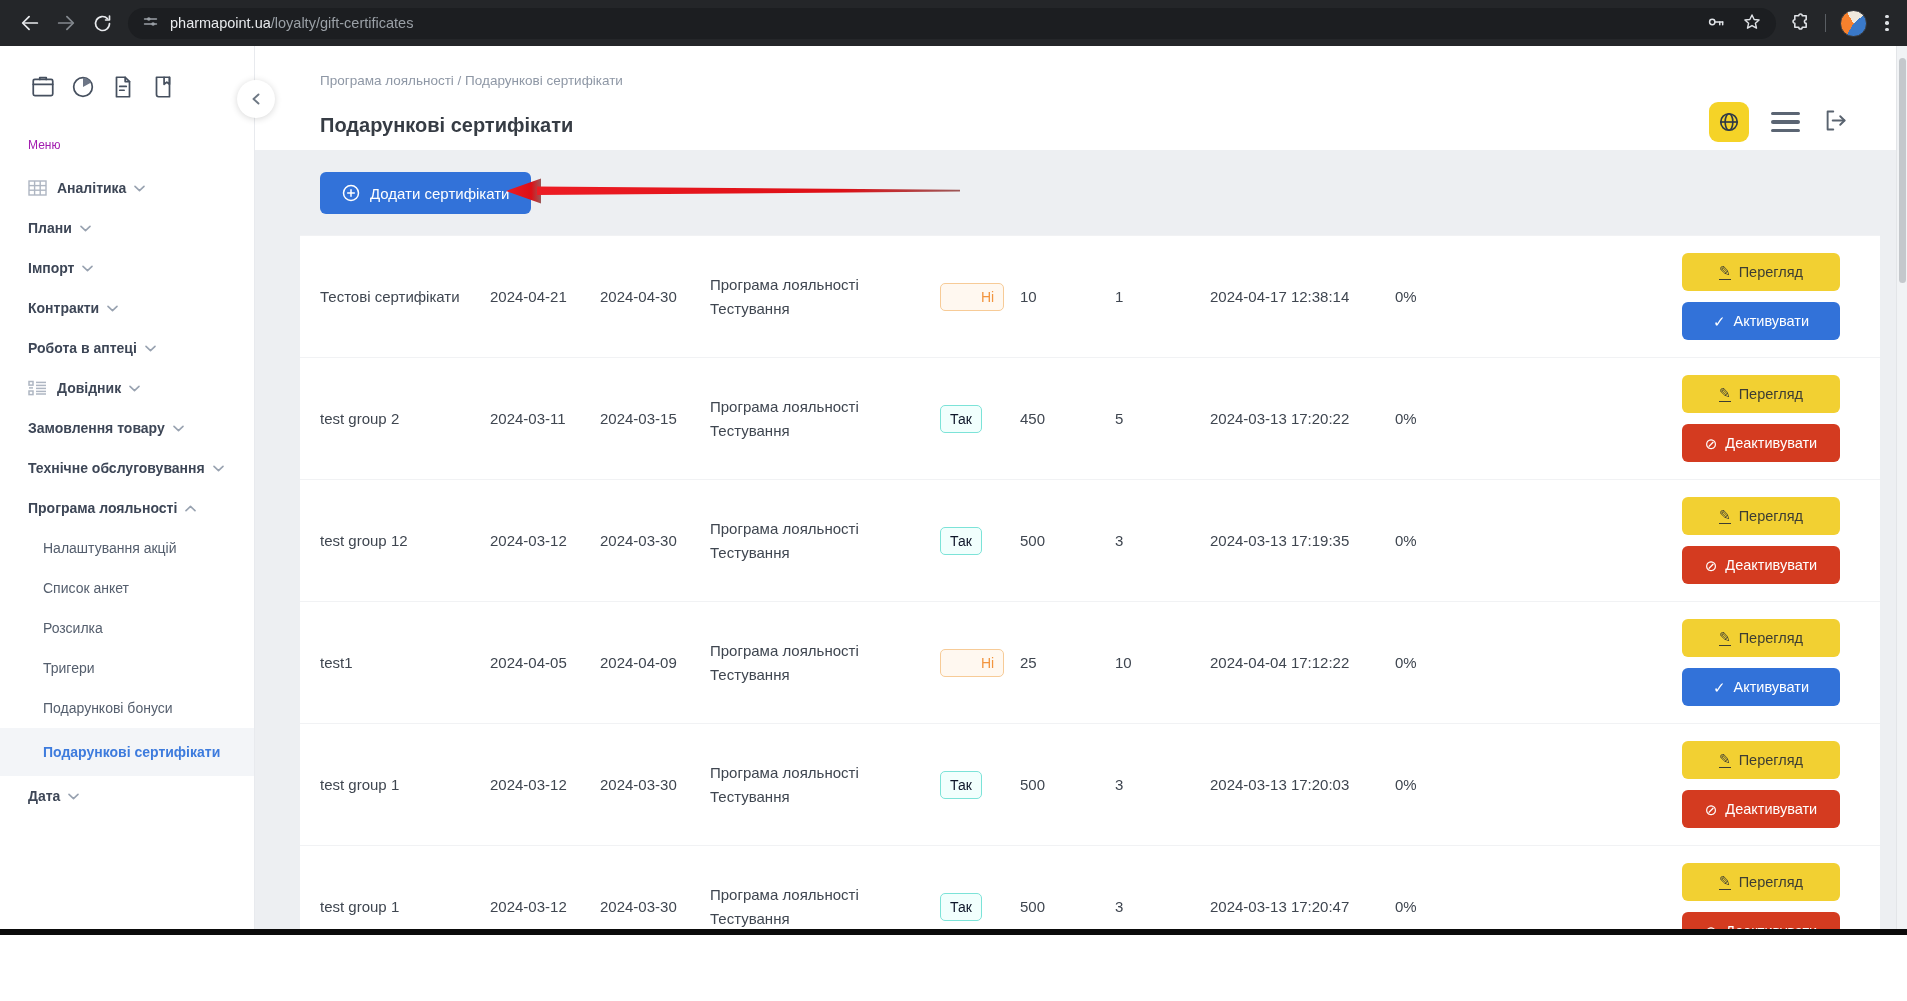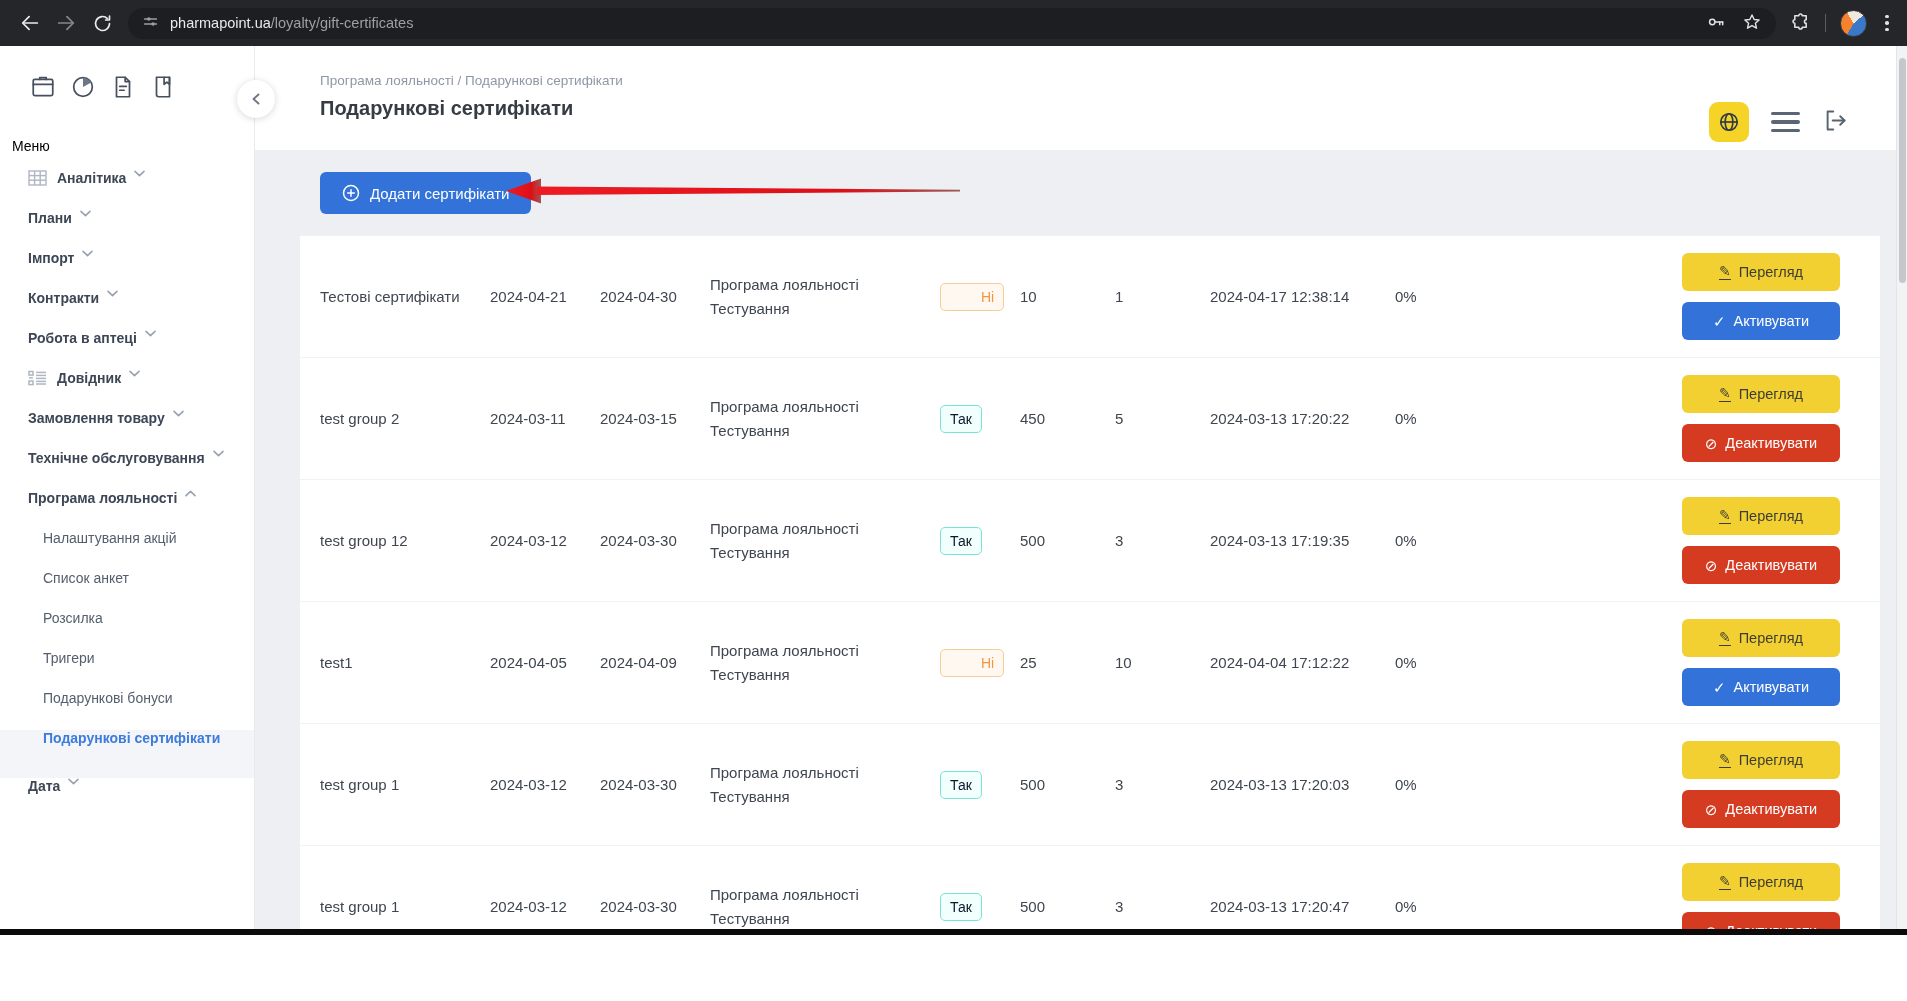--- a/index.html
+++ b/index.html
@@ -22,40 +22,40 @@
   .kebab { display:flex; flex-direction:column; gap:3px; padding:4px; }
   .kebab i { width:3.5px; height:3.5px; background:#dfe2e6; border-radius:50%; }
 
   
   .app { display:flex; height:949px; position:relative; background:#fff; }
 
   
   .sidebar { width:255px; flex:0 0 255px; border-right:1px solid #e8eaee; padding-top:14px; background:#fff; }
   .sb-icons { display:flex; gap:14px; padding:14px 0 0 30px; }
   .sb-icons span { display:flex; }
-  .menu-label { margin:38px 0 16px 12px; font-size:14px; color:#000000; }
+  .menu-label { margin:38px 0 16px 28px; font-size:12px; color:#a21caf; }
   .menu { display:flex; flex-direction:column; }
-  .mi { height:40px; display:flex; align-items:flex-start; padding-left:28px; font-size:14px;
+  .mi { height:40px; display:flex; align-items:center; padding-left:28px; font-size:14px;
         font-weight:700; color:#3d4656; cursor:pointer; white-space:nowrap; }
   .mi.child { padding-left:43px; font-weight:400; color:#545e6d; }
   .mi.active { background:#f3f5f8; color:#3d7bdd; font-weight:700; height:48px; }
   .mi.light { font-weight:400; }
   .mi .ic { width:19px; margin-right:10px; display:flex; }
   .mi .chev { margin-left:8px; display:flex; }
   .mi .chev.up svg { transform:rotate(180deg); }
 
   
   .collapse-btn { position:absolute; left:237px; top:34px; width:38px; height:38px; border-radius:50%;
                   background:#fff; box-shadow:0 1px 7px rgba(0,0,0,.16); display:flex; align-items:center;
                   justify-content:center; z-index:6; cursor:pointer; }
 
   
   .main { flex:1; display:flex; flex-direction:column; background:#fff; position:relative; }
   .main-header { height:104px; padding:27px 0 0 65px; position:relative; background:#fff; }
-  .breadcrumb { font-size:13.5px; color:#8e97a5; margin-bottom:9px; }
+  .breadcrumb { font-size:13.5px; color:#8e97a5; margin-bottom:26px; }
   .page-title { font-size:20px; font-weight:700; color:#363c44; }
   .header-actions { position:absolute; right:58px; top:56px; display:flex; align-items:center; gap:22px; }
   .globe-btn { width:40px; height:40px; border-radius:9px; background:#f5d327; display:flex;
                align-items:center; justify-content:center; cursor:pointer; }
   .burger { display:flex; flex-direction:column; gap:5px; cursor:pointer; }
   .burger i { width:29px; height:3.5px; background:#5b6573; border-radius:2px; }
 
   
   .content { flex:1; background:#edeff2; padding:22px 27px 0 45px; position:relative; }
   .add-btn { margin-left:20px; height:42px; padding:0 22px; background:#3272d9; color:#fff; border:none;

